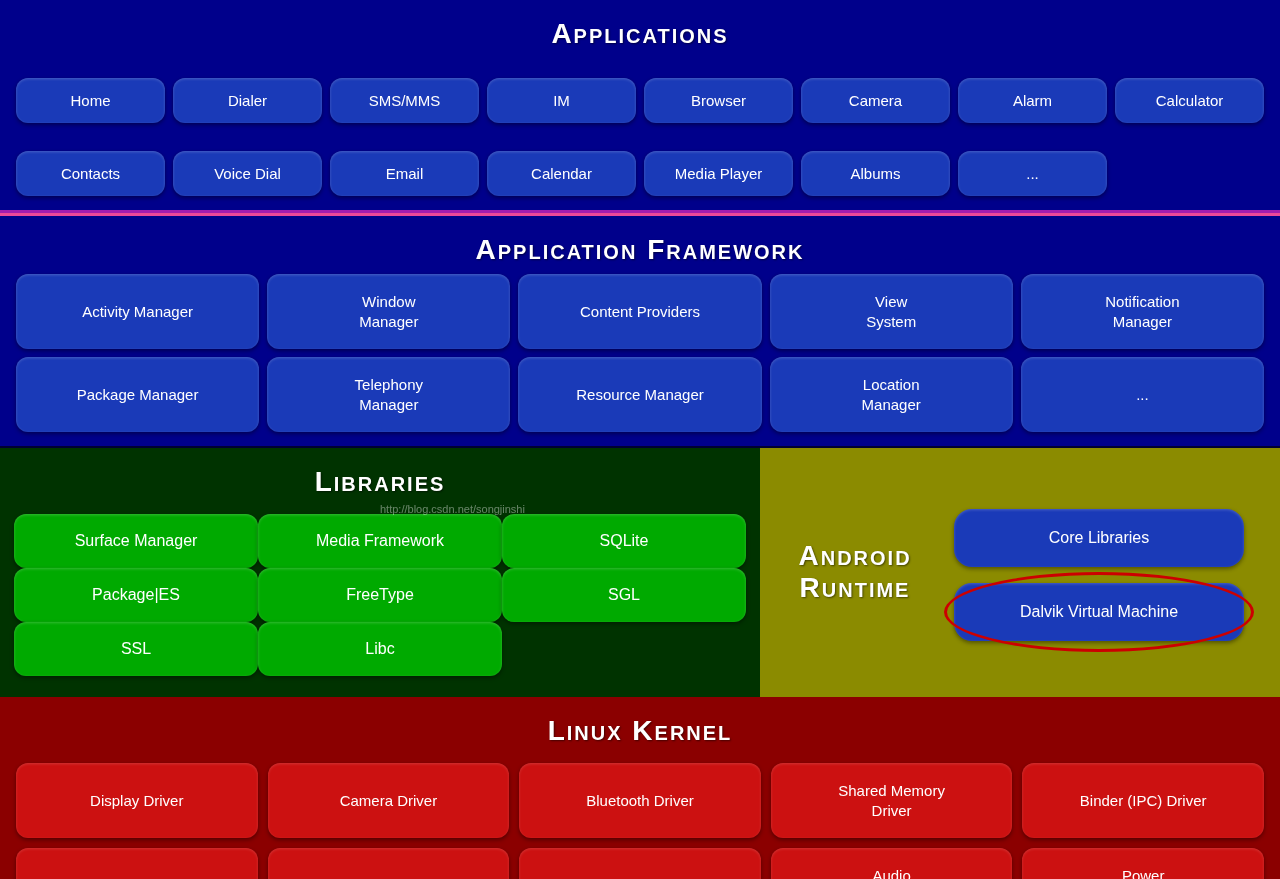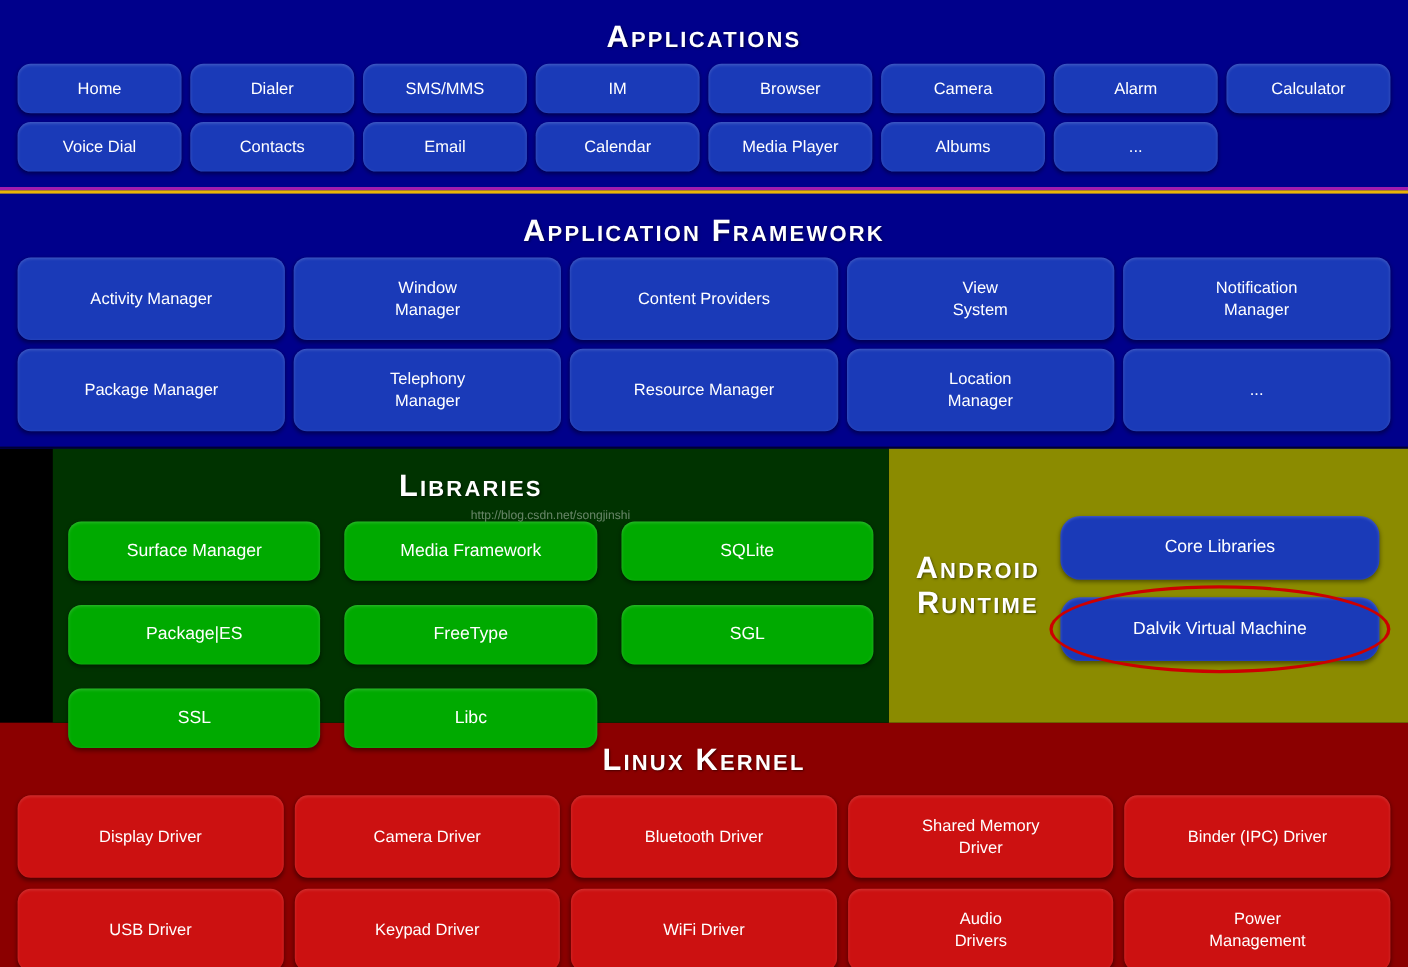--- a/index.html
+++ b/index.html
@@ -36,28 +36,29 @@
     .app-btn {
       background: #1a3ab8;
       color: #fff;
       border: none;
       border-radius: 12px;
       padding: 14px 8px;
       font-size: 15px;
       text-align: center;
       cursor: pointer;
       box-shadow: inset 0 1px 3px rgba(255,255,255,0.2), 0 2px 4px rgba(0,0,0,0.4);
+      margin-top: 20px;
     }
 
     
     .framework-section {
       background: #00008B;
       padding: 8px 16px 14px;
       border-bottom: 2px solid #003;
-      border-top: 3px solid #eab308;
+      border-top: 3px solid #ec4899;
     }
     .framework-grid {
       display: grid;
       grid-template-columns: repeat(5, 1fr);
       gap: 8px;
     }
     .fw-btn {
       background: #1a3ab8;
       color: #fff;
       border: none;
@@ -67,32 +68,31 @@
       text-align: center;
       cursor: pointer;
       box-shadow: inset 0 1px 3px rgba(255,255,255,0.2), 0 2px 4px rgba(0,0,0,0.4);
       line-height: 1.3;
     }
 
     
     .middle-row {
       display: flex;
       height: 249px;
-      padding-left: 48px;
     }
     .libraries-section {
       background: #003300;
       flex: 0 0 760px;
       padding: 8px 14px 12px;
       position: relative;
     }
     .libraries-grid {
       display: grid;
       grid-template-columns: repeat(3, 1fr);
-      gap: 22px;
+      gap: 0;
       margin-top: 8px;
     }
     .lib-btn {
       background: #00aa00;
       color: #fff;
       border: none;
       border-radius: 12px;
       padding: 18px 8px;
       font-size: 16px;
       text-align: center;
@@ -192,22 +192,22 @@
     <button class="app-btn">Home</button>
     <button class="app-btn">Dialer</button>
     <button class="app-btn">SMS/MMS</button>
     <button class="app-btn">IM</button>
     <button class="app-btn">Browser</button>
     <button class="app-btn">Camera</button>
     <button class="app-btn">Alarm</button>
     <button class="app-btn">Calculator</button>
   </div>
   <div class="app-grid" style="margin-top:8px;">
+    <button class="app-btn">Contacts</button>
     <button class="app-btn">Voice Dial</button>
-    <button class="app-btn">Contacts</button>
     <button class="app-btn">Email</button>
     <button class="app-btn">Calendar</button>
     <button class="app-btn">Media Player</button>
     <button class="app-btn">Albums</button>
     <button class="app-btn">...</button>
   </div>
 </div>
 
 <div class="framework-section">
   <div class="section-title">Application Framework</div>

